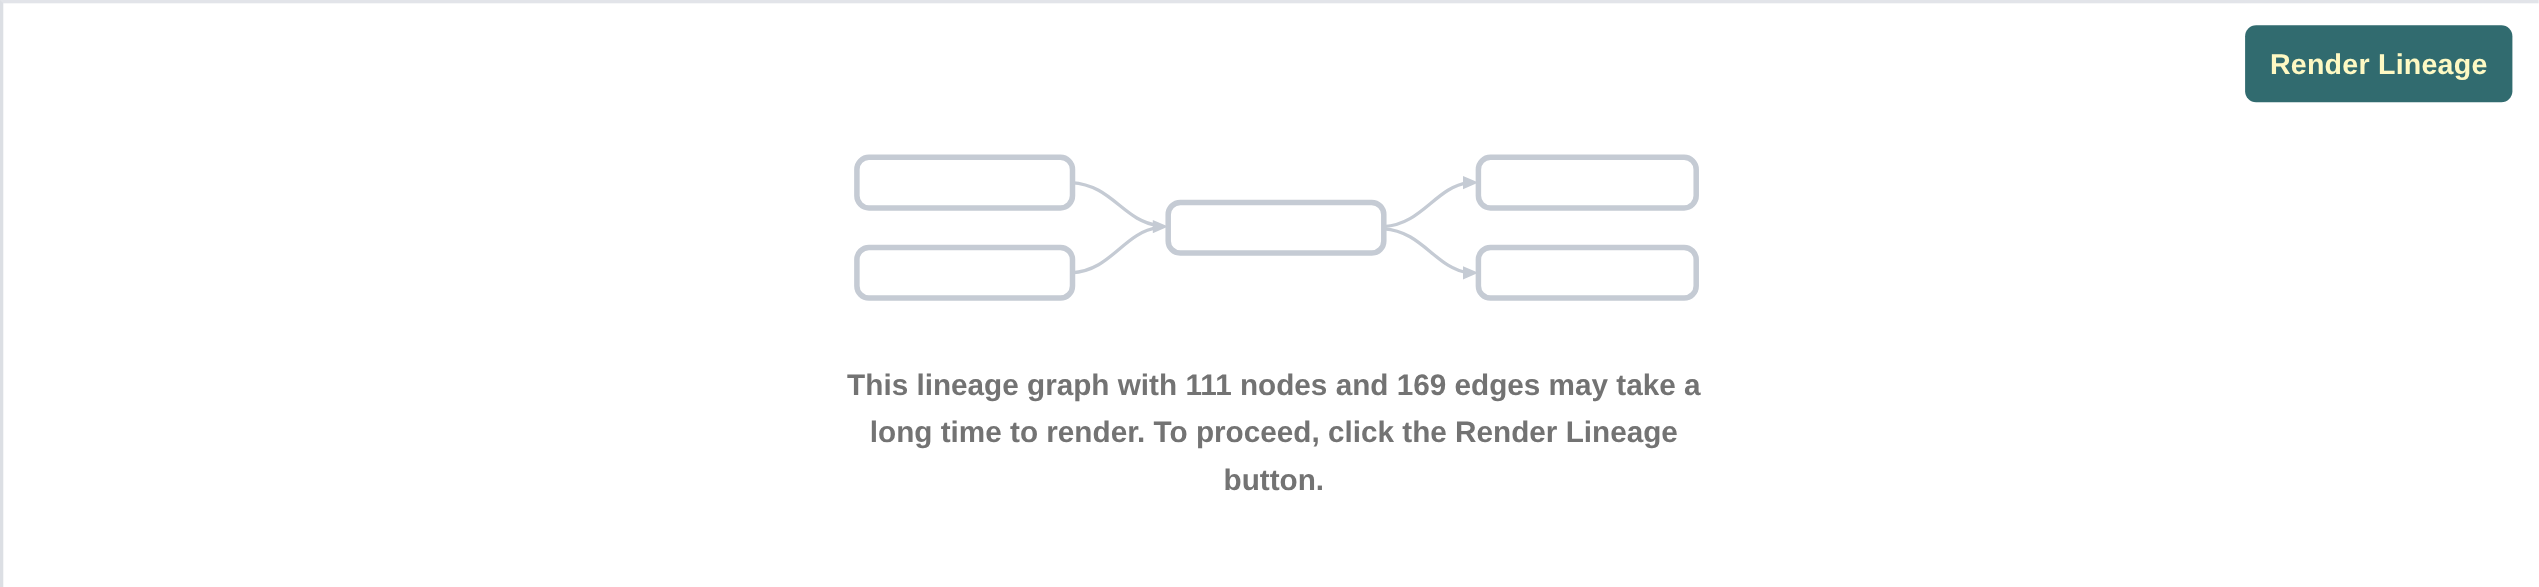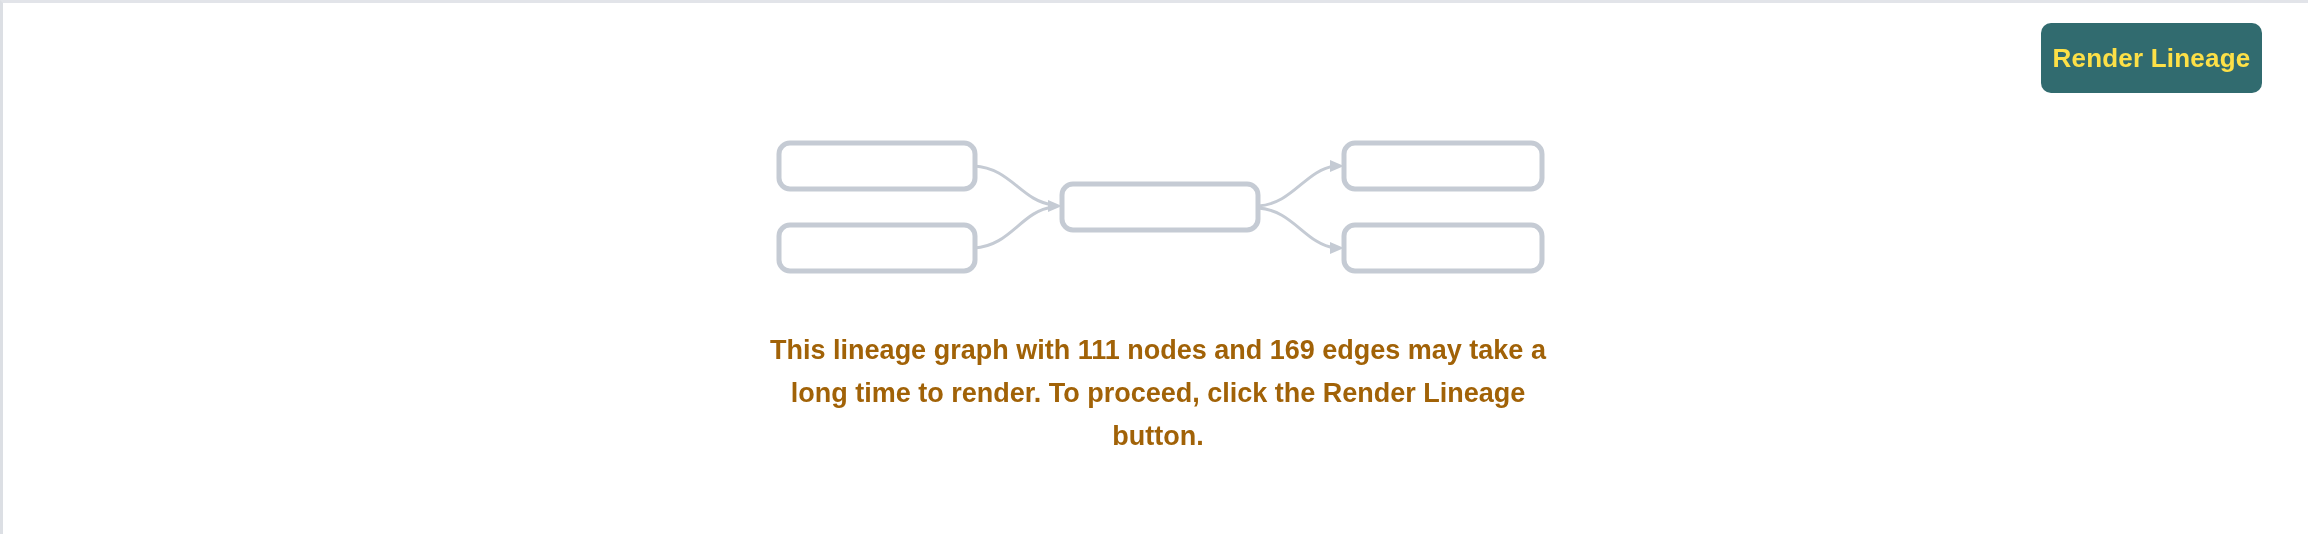--- a/index.html
+++ b/index.html
@@ -19,24 +19,24 @@
     background: #ffffff;
     border-top: 3px solid #e2e4e9;
     border-left: 3px solid #dcdfe4;
   }
 
   
   #render-lineage-button {
     position: absolute;
     left: 2038px;
     top: 20px;
-    width: 221px;
+    width: 243px;
     height: 70px;
     background: #316b6f;
-    color: #fde047;
+    color: #fef9c3;
     border: none;
     border-radius: 10px;
     font-family: "Liberation Sans", sans-serif;
     font-size: 26px;
     font-weight: bold;
     letter-spacing: 0.2px;
     line-height: 70px;
     text-align: center;
     cursor: pointer;
     white-space: nowrap;
@@ -69,21 +69,21 @@
   #lineage-warning-message {
     position: absolute;
     left: 740px;
     top: 326px;
     width: 830px;
     text-align: center;
     font-family: "Liberation Sans", sans-serif;
     font-size: 27px;
     font-weight: bold;
     line-height: 43px;
-    color: #a16207;
+    color: #737373;
   }
 </style>
 </head>
 <body>
 
 <div id="lineage-panel">
 
   <button id="render-lineage-button">Render Lineage</button>
 
   <div id="graph-placeholder">

